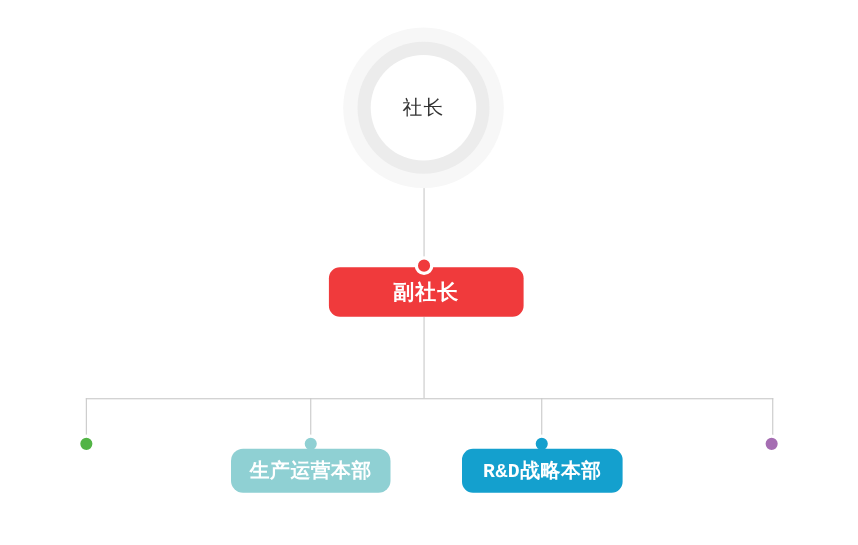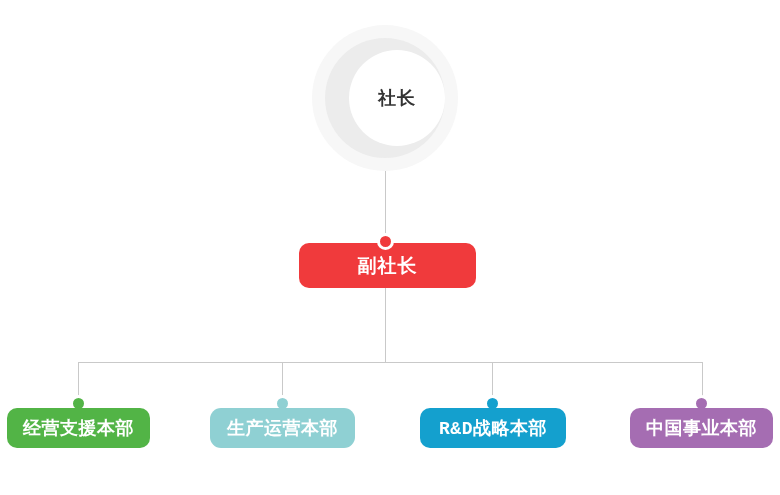--- a/index.html
+++ b/index.html
@@ -26,29 +26,29 @@
   }
   .circle-mid {
     position: absolute;
     left: 13px; top: 13px;
     width: 120px; height: 120px;
     border-radius: 50%;
     background: #ececec;
   }
   .circle-inner {
     position: absolute;
-    left: 24px; top: 12px;
+    left: 12px; top: 12px;
     width: 96px; height: 96px;
     border-radius: 50%;
     background: #ffffff;
     display: flex;
     align-items: center;
     justify-content: center;
     font-size: 18px;
-    font-weight: 700;
+    font-weight: 400;
     color: #333333;
     letter-spacing: 1px;
   }
 
   
   .vline, .hline, .drop {
     position: absolute;
     background: #c9c9c9;
   }
   .vline { width: 1px; }
@@ -129,18 +129,16 @@
   <div class="vline drop d4"></div>
 
   <div class="vice-box" style="background: rgb(240, 58, 60);">副社长</div>
   <div class="dot dot-vice" style="background: rgb(240, 58, 60);"></div>
 
   <div class="dot dot-d1" style="background: rgb(82, 180, 70);"></div>
   <div class="dot dot-d2" style="background: rgb(143, 208, 211);"></div>
   <div class="dot dot-d3" style="background: rgb(20, 160, 206);"></div>
   <div class="dot dot-d4" style="background: rgb(165, 109, 178);"></div>
 
-  <div class="dept dept1" style="background: rgb(82, 180, 70);">经营支援本部</div>
   <div class="dept dept2" style="background: rgb(143, 208, 211); border-radius: 11px;">生产运营本部</div>
   <div class="dept dept3" style="background: rgb(20, 160, 206); font-family: Liberation Mono, monospace;">R&amp;D战略本部</div>
-  <div class="dept dept4" style="background: rgb(165, 109, 178);">中国事业本部</div>
 
 </div>
 
 </body></html>

